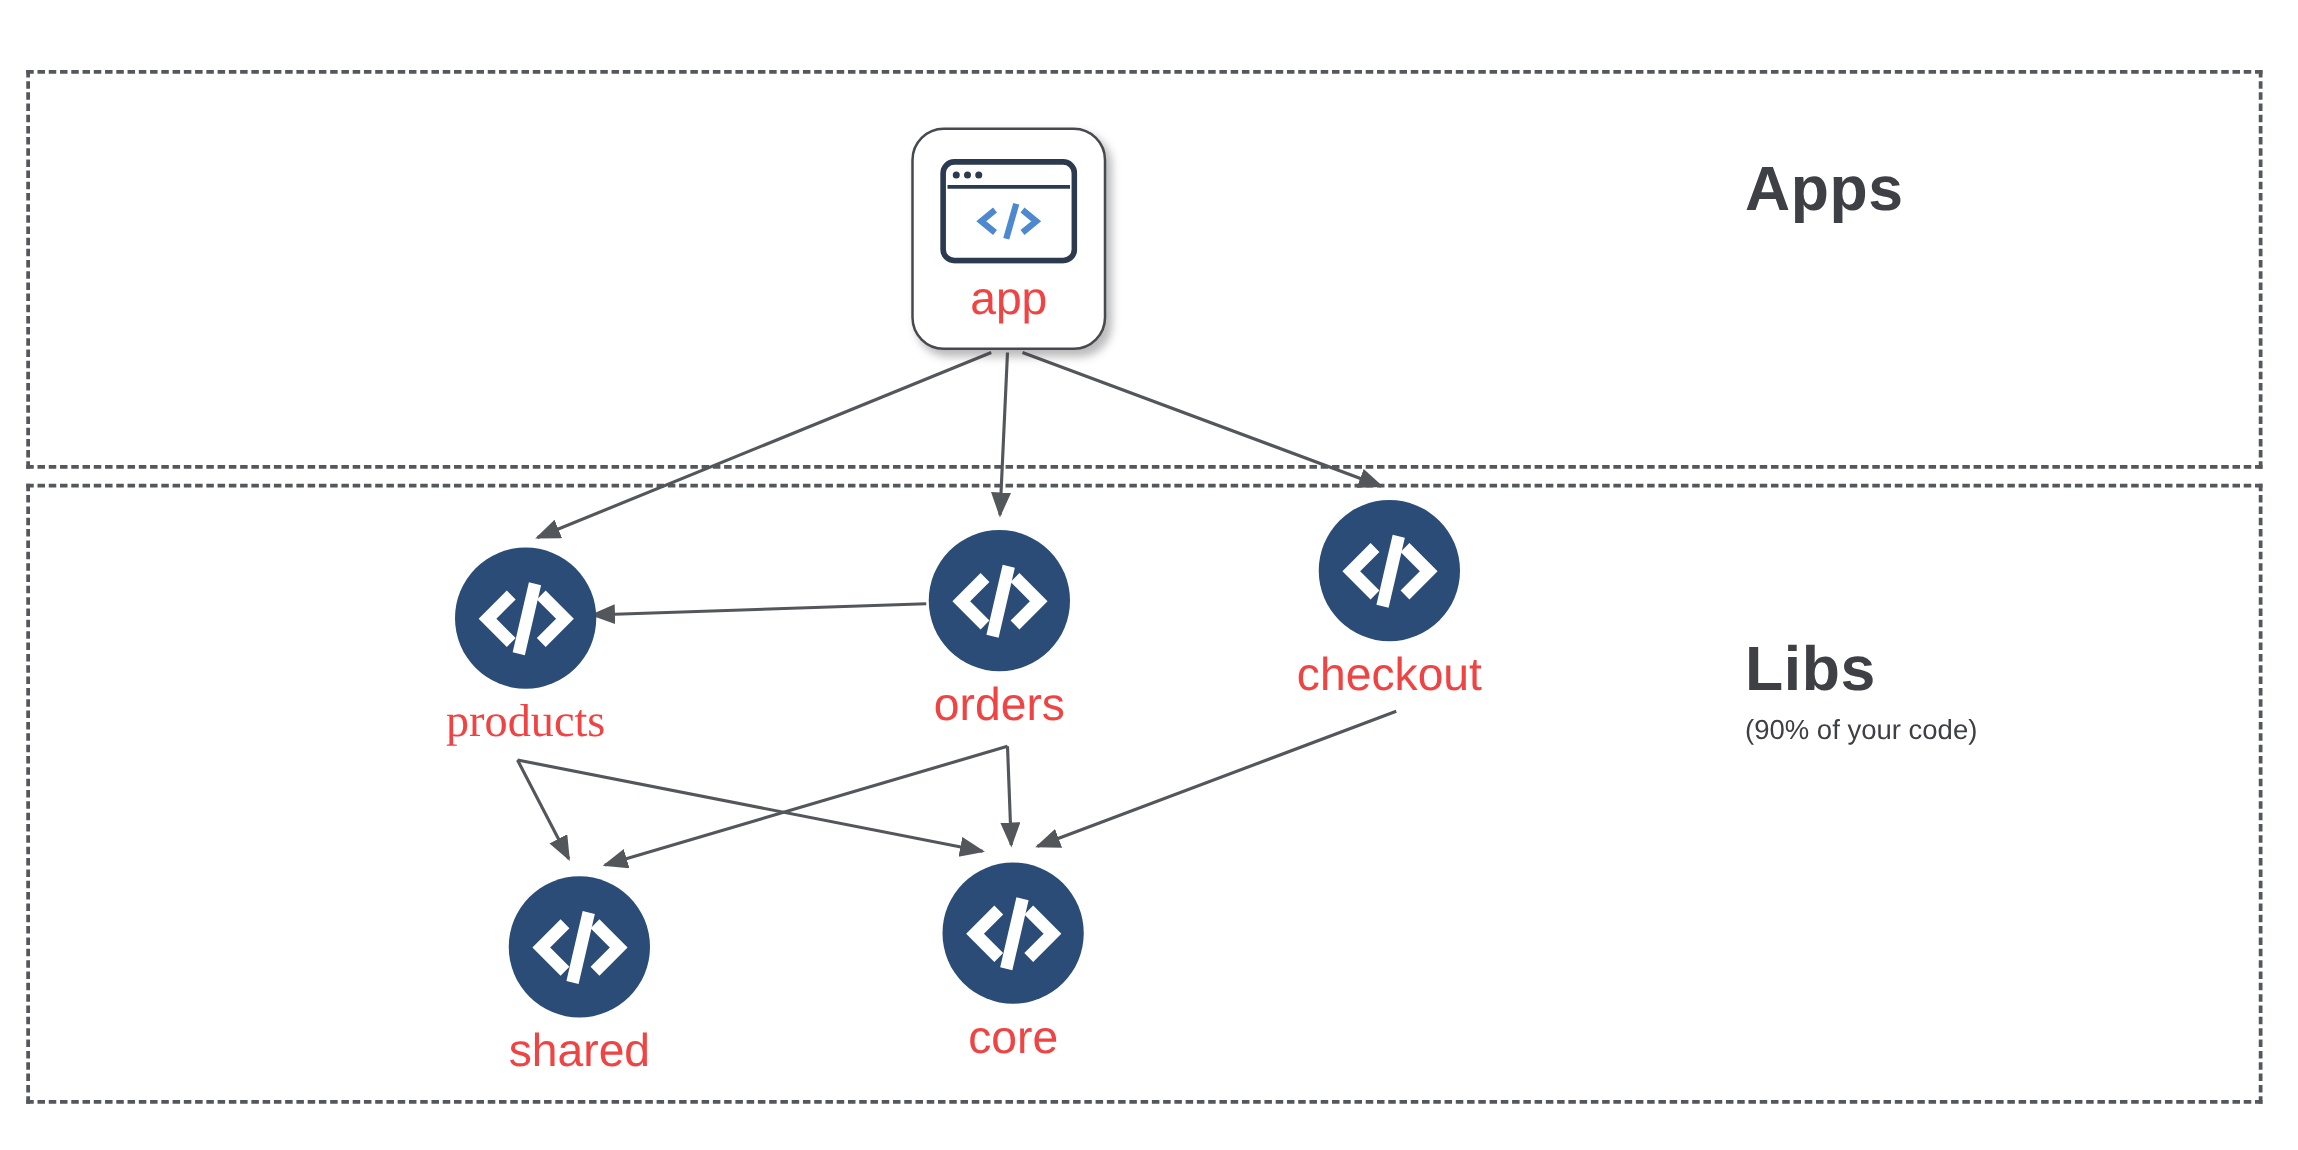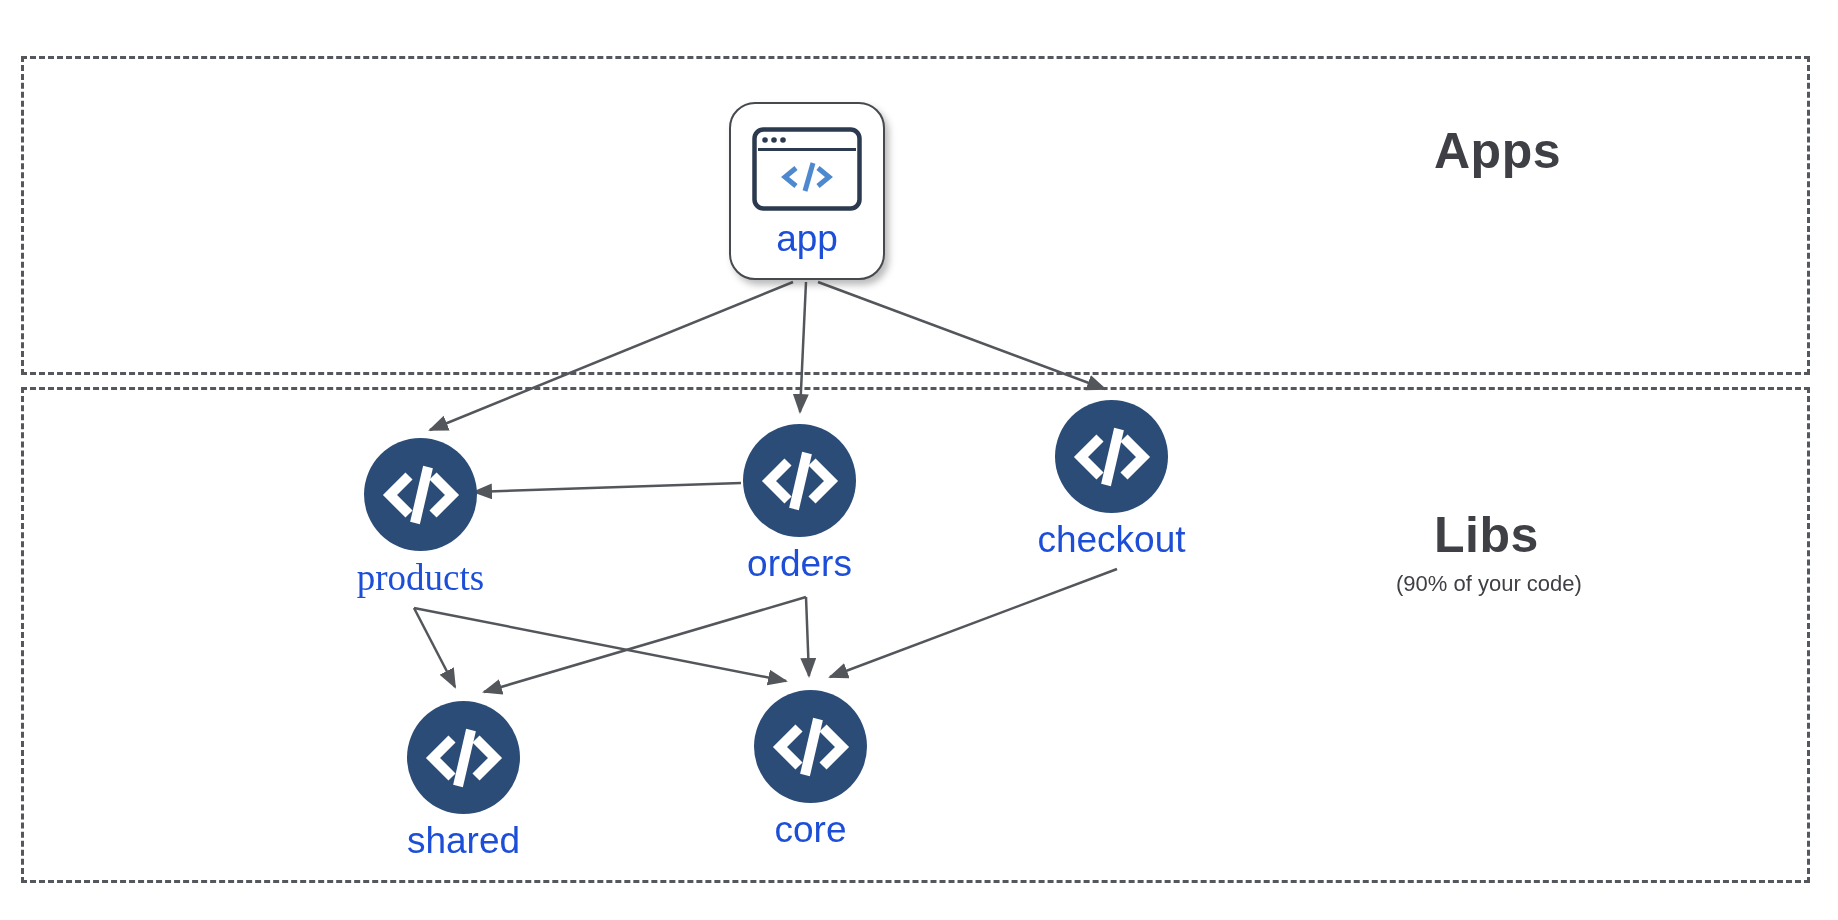--- a/index.html
+++ b/index.html
@@ -19,21 +19,21 @@
     background: transparent;
     box-sizing: border-box;
   }
   #apps-box { left: 21px; top: 56px;  width: 1789px; height: 319px; }
   #libs-box { left: 21px; top: 387px; width: 1789px; height: 496px; }
 
   
   .section-labels { position: absolute; color: #3e4045; }
   #apps-labels { left: 1396px; top: 124px; }
   #libs-labels { left: 1396px; top: 508px; }
-  .section-title { font-size: 50px; font-weight: bold; line-height: 1.1; letter-spacing: 0.5px; margin-left: 38px; }
+  .section-title { font-size: 50px; font-weight: bold; line-height: 1.1; letter-spacing: 0.5px; }
   .section-subtitle { font-size: 40px; line-height: 1.15; margin-top: 4px; }
   #libs-labels .section-subtitle { font-size: 22px; margin-top: 8px; }
 
   
   #edges {
     position: absolute; left: 0; top: 0;
     pointer-events: none;
   }
   .edge { stroke: #53565b; stroke-width: 2.5; fill: none; }
 
@@ -47,21 +47,21 @@
     border-radius: 26px;
     box-shadow: 4px 5px 7px rgba(60,60,60,0.35);
     box-sizing: border-box;
     display: flex;
     flex-direction: column;
     align-items: center;
   }
   #app-node .browser-icon { margin-top: 23px; }
   .node-label {
     font-size: 37px;
-    color: #1d4ed8;
+    color: #ef4444;
     line-height: 1;
     white-space: nowrap;
   }
   #app-node .node-label { margin-top: 9px; }
 
   
   .lib-node { position: absolute; width: 113px; }
   .lib-circle {
     width: 113px; height: 113px;
     border-radius: 50%;

